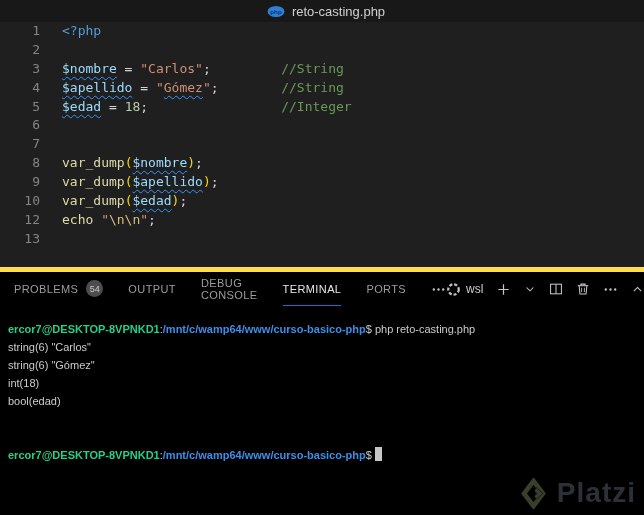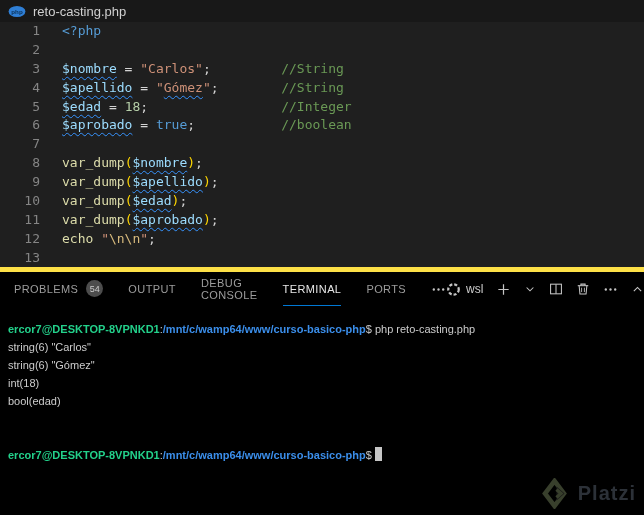--- a/index.html
+++ b/index.html
@@ -2,21 +2,21 @@
 <html><head>
 <meta charset="utf-8">
 <style>
   * { margin:0; padding:0; box-sizing:border-box; }
   html,body { width:644px; height:515px; background:#181818; overflow:hidden; }
   body { font-family:"Liberation Sans", sans-serif; position:relative; }
   #app { position:absolute; inset:0; }
 
   
   .titlebar { position:absolute; top:0; left:0; right:0; height:22px; background:#181818;
-              display:flex; align-items:center; padding-left:8px; gap:7px; }
+              display:flex; align-items:center; padding-left:8px; gap:7px;justify-content:center; }
   .tab-label { color:#d0d0d0; font-size:13px; }
 
   
   .editor { position:absolute; top:22px; left:0; right:0; height:245px; background:#1f1f1f;
             font-family:"DejaVu Sans Mono", monospace; font-size:13px; overflow:hidden; }
   .cl { display:flex; height:18.9px; line-height:18.9px; }
   .lnum { width:40px; text-align:right; color:#858585; flex:none; }
   .code { white-space:pre; padding-left:22px; color:#d4d4d4; }
   .tok.kw    { color:#569cd6; }
   .tok.com   { color:#6a9955; }
@@ -50,21 +50,21 @@
               font-family:Liberation Sans, sans-serif; font-size:11px; color:#cccccc; }
   .tline { height:18px; line-height:18px; white-space:pre; }
   .tok.tfg { color:#cccccc; }
   .tok.tgreen { color:#23d18b; font-weight:bold; }
   .tok.tblue  { color:#3b8eea; font-weight:bold; }
   .cursor { display:inline-block; width:7px; height:14px; background:#c6c6c6; vertical-align:-2px; }
 
   
   .watermark { position:absolute; right:8px; bottom:6px; display:flex; align-items:center;
                gap:11px; pointer-events:none; }
-  .wm-text { font-size:20px; color:#2c3138; font-weight:600; letter-spacing:1px; }
+  .wm-text { font-size:28px; color:#2c3138; font-weight:600; letter-spacing:1px; }
 </style>
 </head>
 <body>
 
 <div id="app">
 
   <div class="titlebar">
     <span style="display:flex;">
       <svg width="18" height="13" viewBox="0 0 18 13">
         <ellipse cx="9" cy="6.5" rx="8.4" ry="5.6" fill="#2f7fd6"></ellipse>
@@ -90,41 +90,36 @@
         <div class="cl">
           <span class="lnum">4</span>
           <span class="code"><span class="tok var sq">$apellido</span><span class="tok op"> = </span><span class="tok str">"</span><span class="tok str sq">Gómez</span><span class="tok str">"</span><span class="tok op">;</span><span class="tok op">        </span><span class="tok com">//String</span></span>
         </div>
         <div class="cl">
           <span class="lnum">5</span>
           <span class="code"><span class="tok var sq">$edad</span><span class="tok op"> = </span><span class="tok num">18</span><span class="tok op">;</span><span class="tok op">                 </span><span class="tok com">//Integer</span></span>
         </div>
         <div class="cl">
           <span class="lnum">6</span>
-          <span class="code"><span class="tok var sq">$aprobado</span><span class="tok op"> = </span><span class="tok kw">true</span><span class="tok op">;</span><span class="tok op">           </span><span class="tok com">//boolean</span></span>
         </div>
         <div class="cl">
           <span class="lnum">7</span>
           <span class="code"></span>
         </div>
         <div class="cl">
           <span class="lnum">8</span>
           <span class="code"><span class="tok fn">var_dump</span><span class="tok paren">(</span><span class="tok var sq">$nombre</span><span class="tok paren">)</span><span class="tok op">;</span></span>
         </div>
         <div class="cl">
           <span class="lnum">9</span>
           <span class="code"><span class="tok fn">var_dump</span><span class="tok paren">(</span><span class="tok var sq">$apellido</span><span class="tok paren">)</span><span class="tok op">;</span></span>
         </div>
         <div class="cl">
           <span class="lnum">10</span>
           <span class="code"><span class="tok fn">var_dump</span><span class="tok paren">(</span><span class="tok var sq">$edad</span><span class="tok paren">)</span><span class="tok op">;</span></span>
-        </div>
-        <div class="cl">
-          <span class="lnum">11</span>
-          <span class="code"><span class="tok fn">var_dump</span><span class="tok paren">(</span><span class="tok var sq">$aprobado</span><span class="tok paren">)</span><span class="tok op">;</span></span>
         </div>
         <div class="cl">
           <span class="lnum">12</span>
           <span class="code"><span class="tok fn">echo</span><span class="tok op"> </span><span class="tok str">"</span><span class="tok esc">\n\n</span><span class="tok str">"</span><span class="tok op">;</span></span>
         </div>
         <div class="cl">
           <span class="lnum">13</span>
           <span class="code"></span>
         </div>
       </div>

